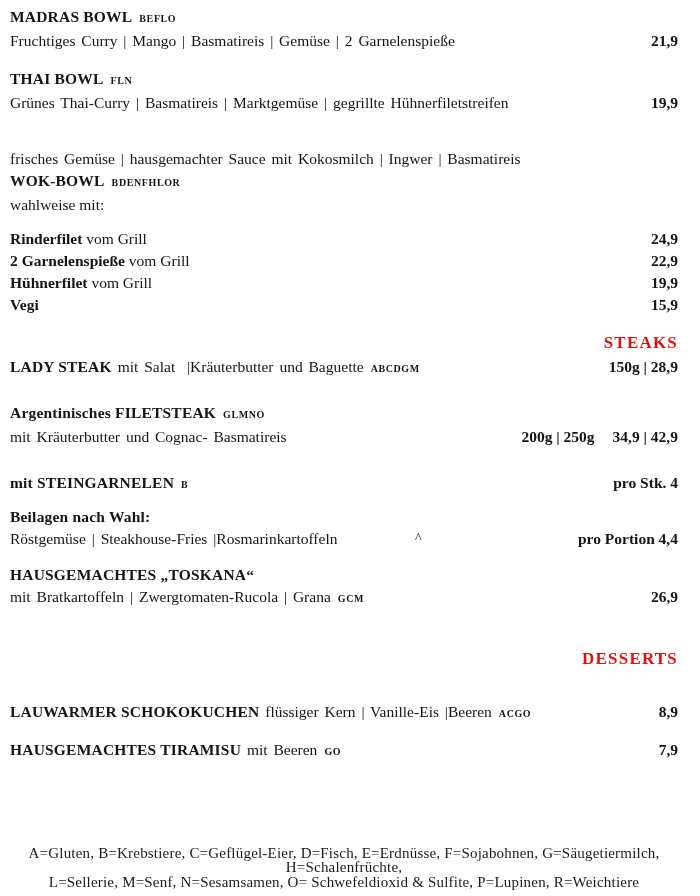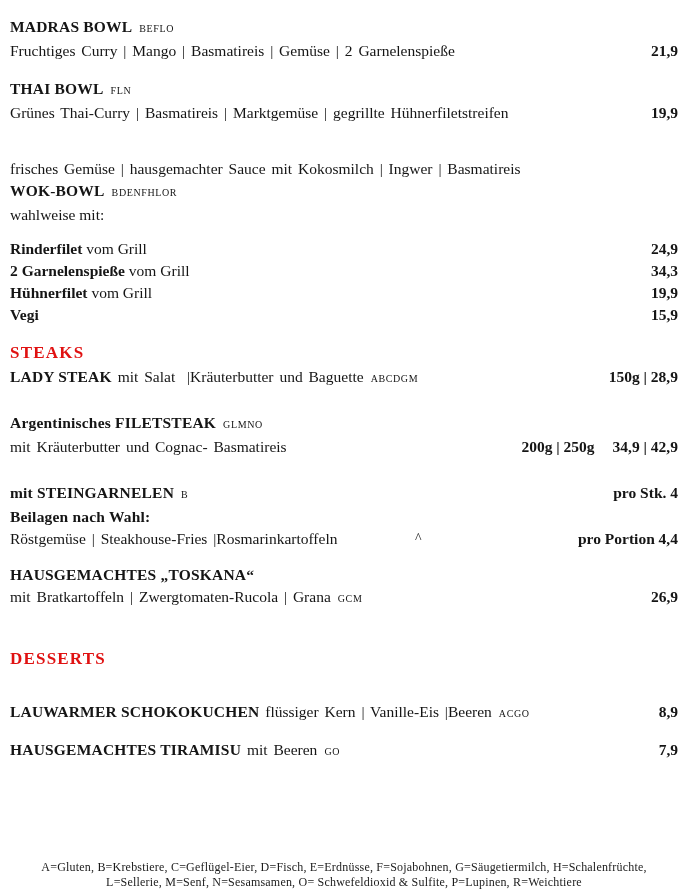--- a/index.html
+++ b/index.html
@@ -1,48 +1,48 @@
 <!DOCTYPE html>
 <html><head>
 <meta charset="utf-8">
 <style>
   html,body{margin:0;padding:0;background:#ffffff;}
   body{
     width:700px;height:896px;overflow:hidden;position:relative;
     font-family:"Liberation Serif","DejaVu Serif",serif;
     color:#151515;font-size:15.5px;line-height:22px;
   }
-  .page{box-sizing:border-box;width:700px;height:896px;padding:16px 22px 0 10px;position:relative;}
+  .page{box-sizing:border-box;width:700px;height:896px;padding:6px 22px 0 10px;position:relative;}
   .row{display:flex;justify-content:space-between;align-items:baseline;position:relative;}
   .left{display:flex;align-items:baseline;flex-wrap:nowrap;white-space:pre;}
   .title{font-weight:bold;letter-spacing:.2px;}
-  .allerg{font-size:10px;letter-spacing:.6px;margin-left:7px;font-weight:normal;}
+  .allerg{font-size:10px;letter-spacing:.6px;margin-left:7px;font-weight:bold;}
   .desc{word-spacing:2px;}
   .price{font-weight:600;text-align:right;flex-shrink:0;margin-left:12px;white-space:pre;}
   .price.strong{font-weight:bold;}
   .gap16{margin-top:16px;}
   .gap34{margin-top:34px;}
   .gap12{margin-top:12px;}
   .gap22{margin-top:22px;}
   .gap24{margin-top:24px;}
-  .gap10{}
+  .gap10{margin-top:10px;}
   .gap14{margin-top:14px;}
   .opt-name{font-weight:bold;}
   .section-heading{
-    text-align:left;color:#e01111;font-weight:bold;font-size:17px;
+    text-align:right;color:#e01111;font-weight:bold;font-size:17px;
     letter-spacing:1.2px;line-height:26px;
   }
   .steaks-heading{margin-top:14px;}
   .desserts-heading{margin-top:36px;}
   .lady-row{}
   .schoko-row{margin-top:29px;}
   .caret{position:absolute;left:405px;top:0;font-size:14px;}
   .footer{
     position:absolute;left:0;right:12px;bottom:7px;text-align:center;
-    font-size:12px;line-height:14.5px;letter-spacing:.2px;color:#1a1a1a;
+    font-size:15px;line-height:14.5px;letter-spacing:.2px;color:#1a1a1a;
   }
 </style>
 </head>
 <body>
 
 <div class="page">
 
   <section>
 
     <div>
@@ -77,21 +77,21 @@
       </div>
     </div>
 
     <div class="gap12">
       <div class="row">
         <span class="left"><span class="opt-name">Rinderfilet</span><span> vom Grill</span></span>
         <span class="price">24,9</span>
       </div>
       <div class="row">
         <span class="left"><span class="opt-name">2 Garnelenspieße</span><span> vom Grill</span></span>
-        <span class="price">34,3</span>
+        <span class="price">22,9</span>
       </div>
       <div class="row">
         <span class="left"><span class="opt-name">Hühnerfilet</span><span> vom Grill</span></span>
         <span class="price">19,9</span>
       </div>
       <div class="row">
         <span class="left"><span class="opt-name">Vegi</span><span></span></span>
         <span class="price">15,9</span>
       </div>
     </div>

